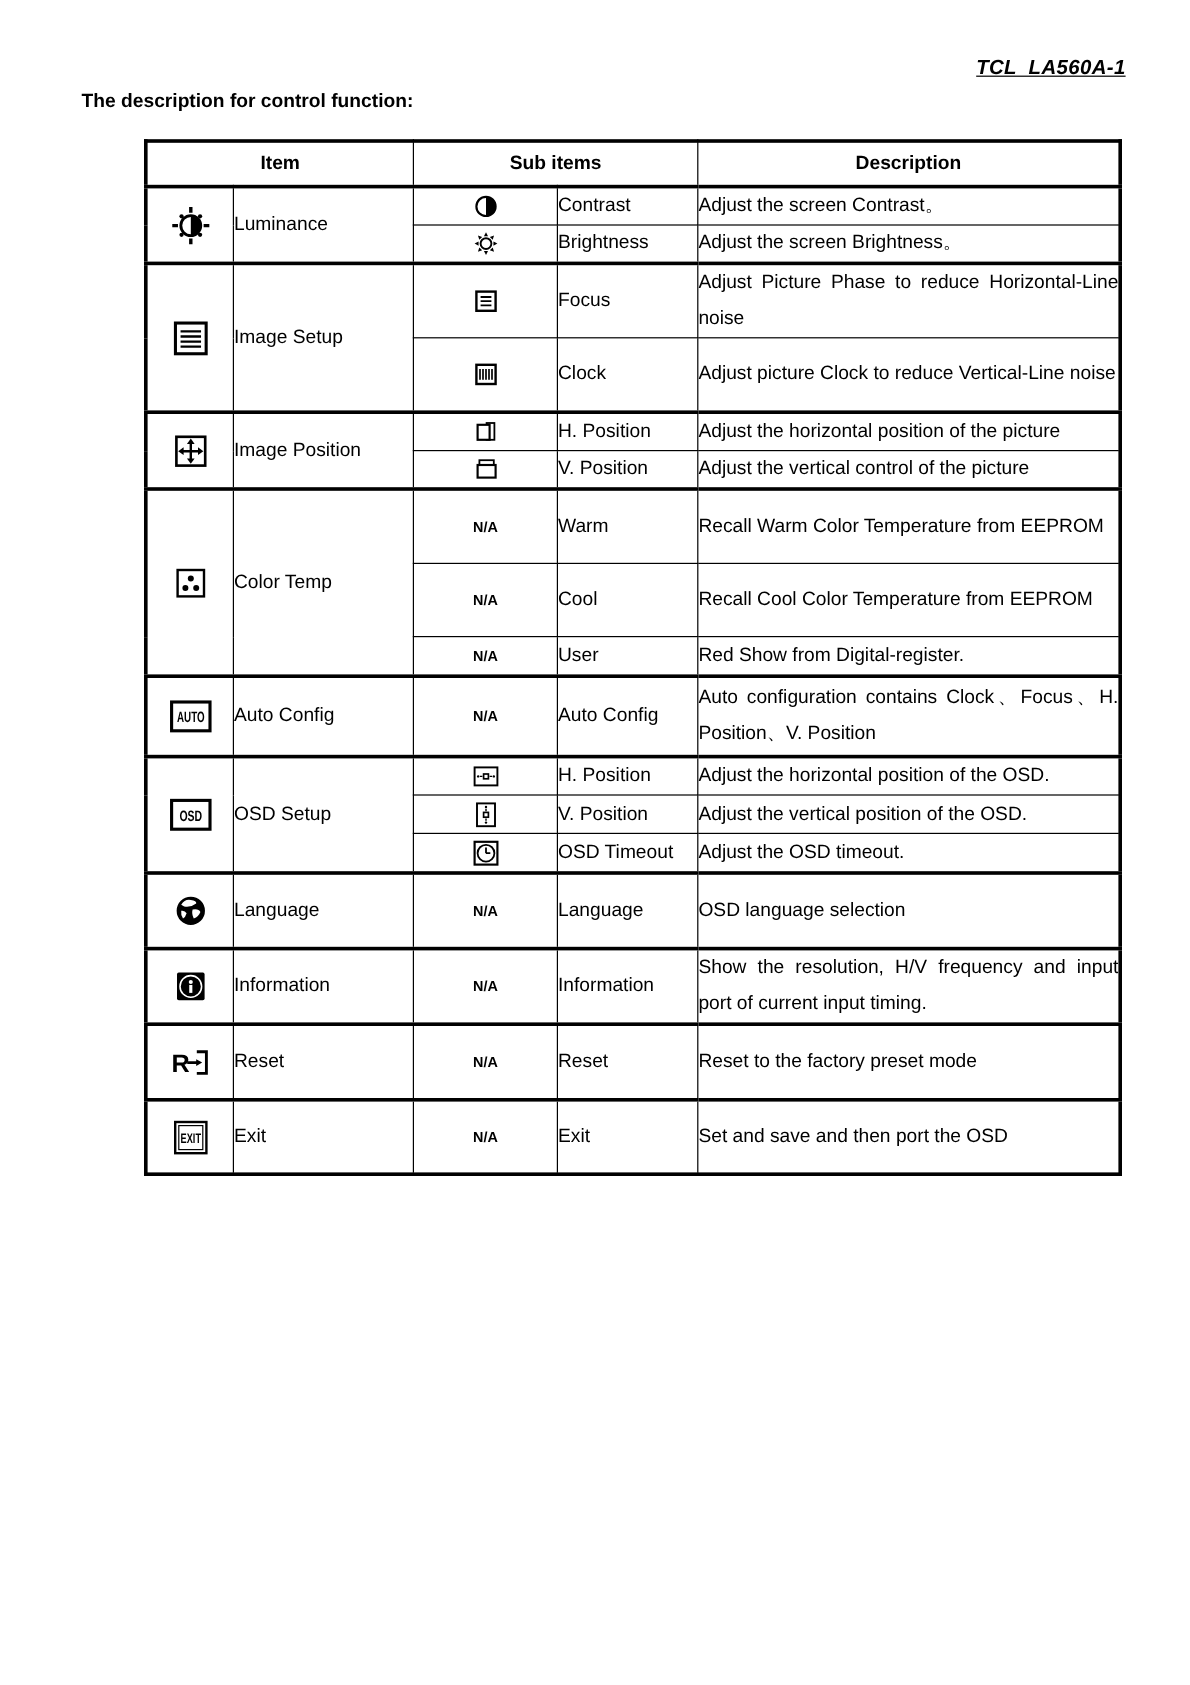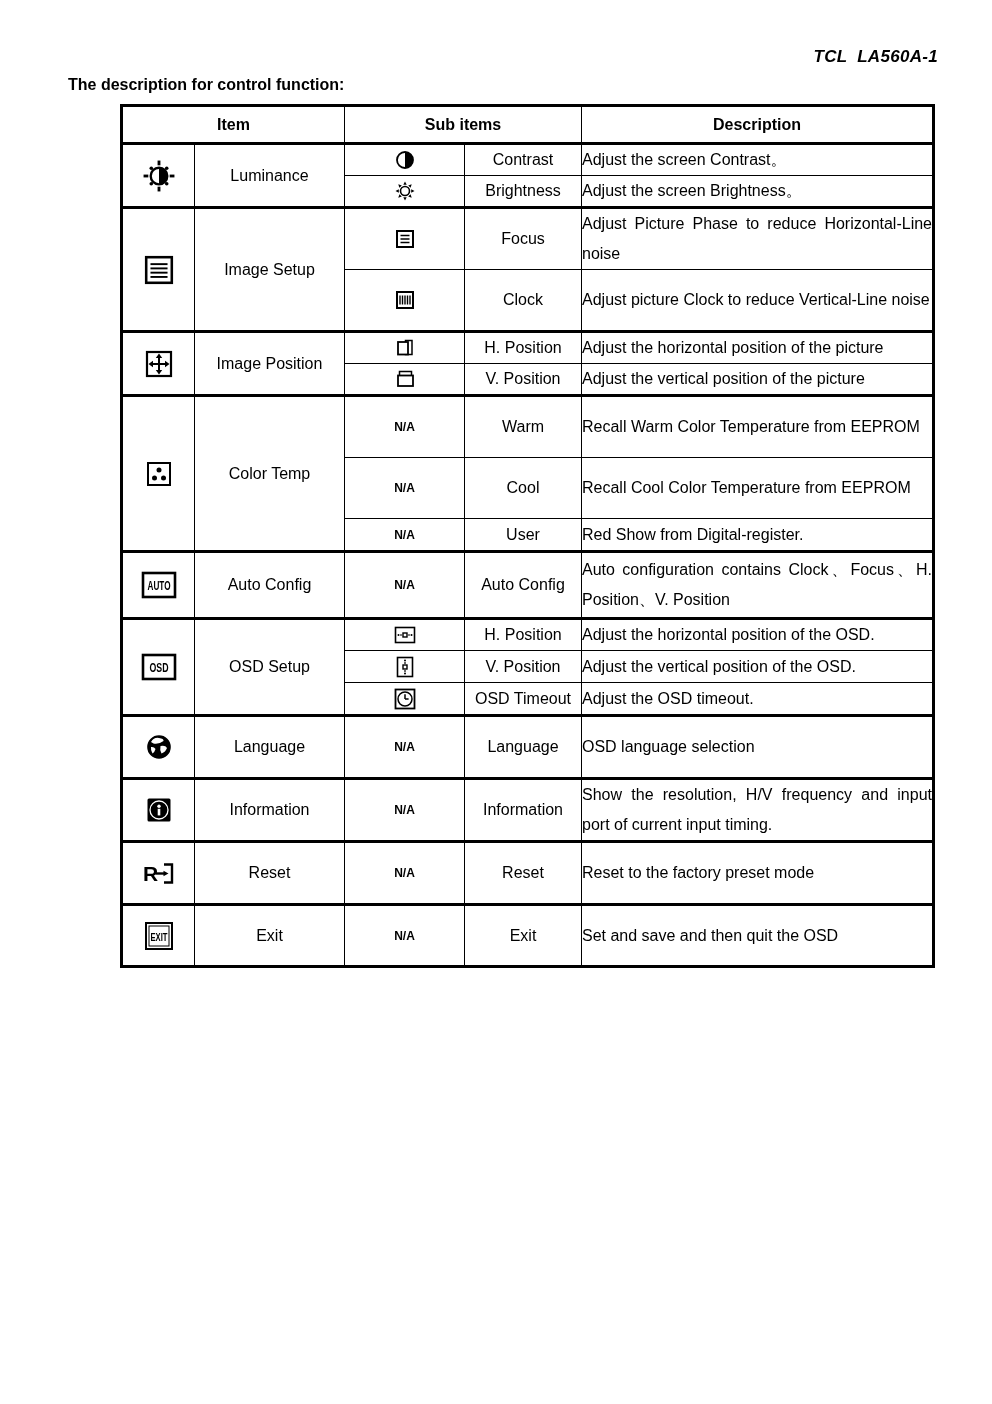--- a/index.html
+++ b/index.html
@@ -2,43 +2,43 @@
 <html><head>
 <meta charset="utf-8">
 <style>
   html,body{margin:0;padding:0;background:#e8e8e8;}
   .page{
     position:relative;width:992px;height:1404px;background:#ffffff;
     font-family:"Liberation Sans", sans-serif;color:#000;margin:0 auto;overflow:hidden;
   }
   .doc-ref{
     position:absolute;top:47px;right:54px;
-    font-size:17px;font-weight:bold;font-style:italic;letter-spacing:.3px;white-space:pre;
+    font-size:17px;font-weight:bold;font-style:italic;letter-spacing:.3px;white-space:pre;text-decoration:underline;
   }
   .heading{
     position:absolute;top:76px;left:68px;
     font-size:16px;font-weight:bold;
   }
-  .tbl-wrap{position:absolute;top:104px;left:88px;padding-left:32px;}
+  .tbl-wrap{position:absolute;top:116px;left:88px;padding-left:32px;}
   table.ctl{
     border-collapse:collapse;table-layout:fixed;width:812px;
     border:3px solid #000;
   }
   table.ctl th, table.ctl td{
     border:1px solid #000;
     font-size:16px;font-weight:normal;
     vertical-align:middle;overflow:hidden;
     padding:0;
   }
   table.ctl thead th{
     font-weight:bold;border-bottom:3px solid #000;text-align:center;height:35px;
   }
   tr.gs > td{border-top:3px solid #000;}
   td.ic, td.sic{text-align:center;}
-  td.il, td.sl{text-align:center;}
+  td.il, td.sl{text-align:left;}
   td.desc{
     text-align:justify;line-height:30px;
     padding:0 14px 0 8px;
   }
   td.sic.na{font-size:12px;font-weight:bold;}
   .icon svg{vertical-align:middle;display:inline-block;}
   
   .r31{height:31px}.r32{height:32px}.r33{height:33px}
   .r61{height:61px}.r62{height:62px}.r63{height:63px}.r67{height:67px}
   .footer{
@@ -193,21 +193,21 @@
       <tr class="r31">
         <td class="sic">
           <span class="icon">
             <svg width="24" height="24" viewBox="0 0 24 24">
               <rect x="6.5" y="4.5" width="12" height="6" fill="none" stroke="#000" stroke-width="1.5"></rect>
               <rect x="5" y="8.5" width="15" height="10.5" fill="#fff" stroke="#000" stroke-width="1.8"></rect>
             </svg>
           </span>
         </td>
         <td class="sl">V. Position</td>
-        <td class="desc">Adjust the vertical position of the picture</td>
+        <td class="desc">Adjust the vertical control of the picture</td>
       </tr>
 
       <tr class="gs r62">
         <td class="ic" rowspan="3">
           <span class="icon">
             <svg width="30" height="30" viewBox="0 0 30 30">
               <rect x="4" y="4" width="22" height="22" fill="none" stroke="#000" stroke-width="2"></rect>
               <circle cx="15" cy="11" r="2.5" fill="#000"></circle>
               <circle cx="10.5" cy="19" r="2.5" fill="#000"></circle>
               <circle cx="19.5" cy="19" r="2.5" fill="#000"></circle>
@@ -359,21 +359,21 @@
             <svg width="30" height="30" viewBox="0 0 30 30">
               <rect x="2" y="2" width="26" height="26" fill="none" stroke="#000" stroke-width="2"></rect>
               <rect x="5" y="5" width="20" height="20" fill="none" stroke="#000" stroke-width="1"></rect>
               <text x="15" y="19.5" text-anchor="middle" font-family="Liberation Sans, sans-serif" font-size="11.5" font-weight="bold" textLength="17" lengthAdjust="spacingAndGlyphs">EXIT</text>
             </svg>
           </span>
         </td>
         <td class="il">Exit</td>
         <td class="sic na">N/A</td>
         <td class="sl">Exit</td>
-        <td class="desc">Set and save and then quit the OSD</td>
+        <td class="desc">Set and save and then port the OSD</td>
       </tr>
 
     </tbody>
   </table>
   </div>
 
 
 </div>
 
 </body></html>

